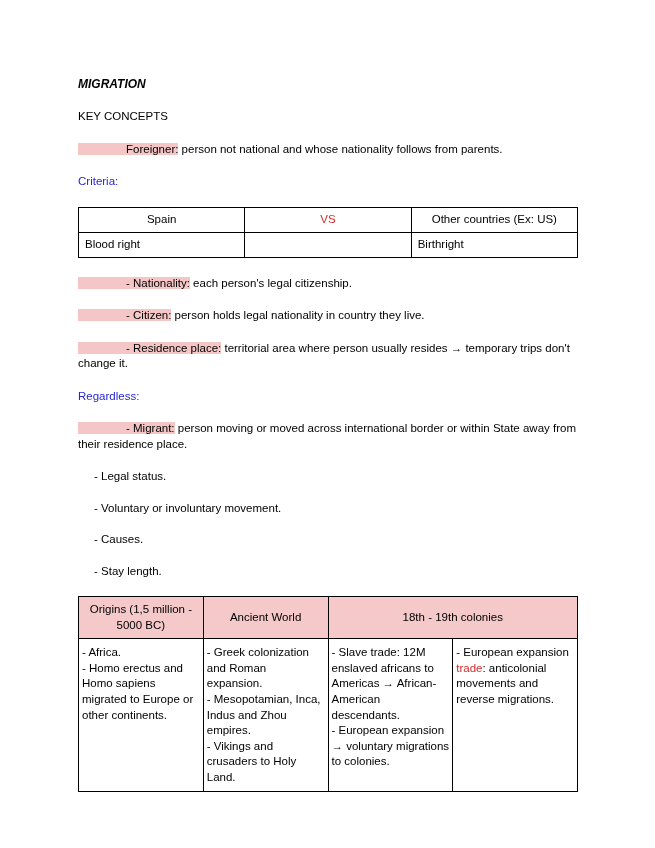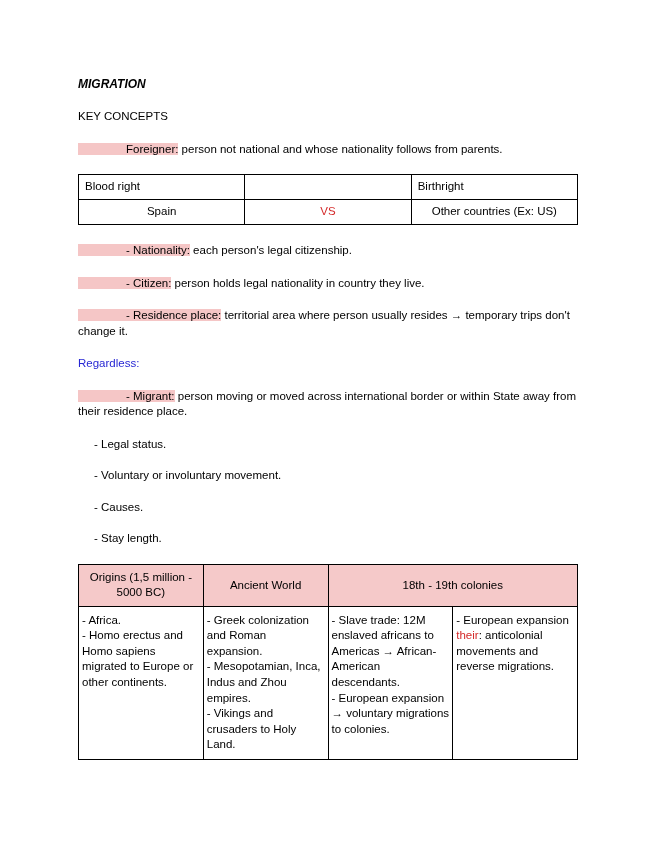--- a/index.html
+++ b/index.html
@@ -46,32 +46,33 @@
 <body>
 
 <div class="doc-page">
 
   <h1 class="title">MIGRATION</h1>
 
   <div class="heading">KEY CONCEPTS</div>
 
   <p class="block"><span class="hl">Foreigner:</span><span> person not national and whose nationality follows from parents.</span></p>
 
+  <p class="block blue">Criteria:</p>
 
   <table class="criteria-table">
     <tbody>
         <tr>
+      <td class="center">Spain</td>
+      <td class="center red">VS</td>
+      <td class="center">Other countries (Ex: US)</td>
+    </tr>
+    <tr>
       <td>Blood right</td>
       <td></td>
       <td>Birthright</td>
-    </tr>
-    <tr>
-      <td class="center">Spain</td>
-      <td class="center red">VS</td>
-      <td class="center">Other countries (Ex: US)</td>
     </tr>
   </tbody>
     </table>
 
   <p class="block"><span class="hl">- Nationality:</span><span> each person's legal citizenship.</span></p>
 
   <p class="block"><span class="hl">- Citizen:</span><span> person holds legal nationality in country they live.</span></p>
 
   <p class="block"><span class="hl">- Residence place:</span><span> territorial area where person usually resides → temporary trips don't change it.</span></p>
 
@@ -95,18 +96,18 @@
       <th colspan="2">18th - 19th colonies</th>
     </tr>
     <tr>
       <td class="multiline">- Africa.
 - Homo erectus and Homo sapiens migrated to Europe or other continents.</td>
       <td class="multiline">- Greek colonization and Roman expansion.
 - Mesopotamian, Inca, Indus and Zhou empires.
 - Vikings and crusaders to Holy Land.</td>
       <td class="multiline">- Slave trade: 12M enslaved africans to Americas → African-American descendants.
 - European expansion → voluntary migrations to colonies.</td>
-      <td><span>- European expansion </span><span class="red">their</span><span>: anticolonial movements and reverse migrations.</span></td>
+      <td><span>- European expansion </span><span class="red">trade</span><span>: anticolonial movements and reverse migrations.</span></td>
     </tr>
   </tbody>
     </table>
 
 </div>
 
 </body></html>

